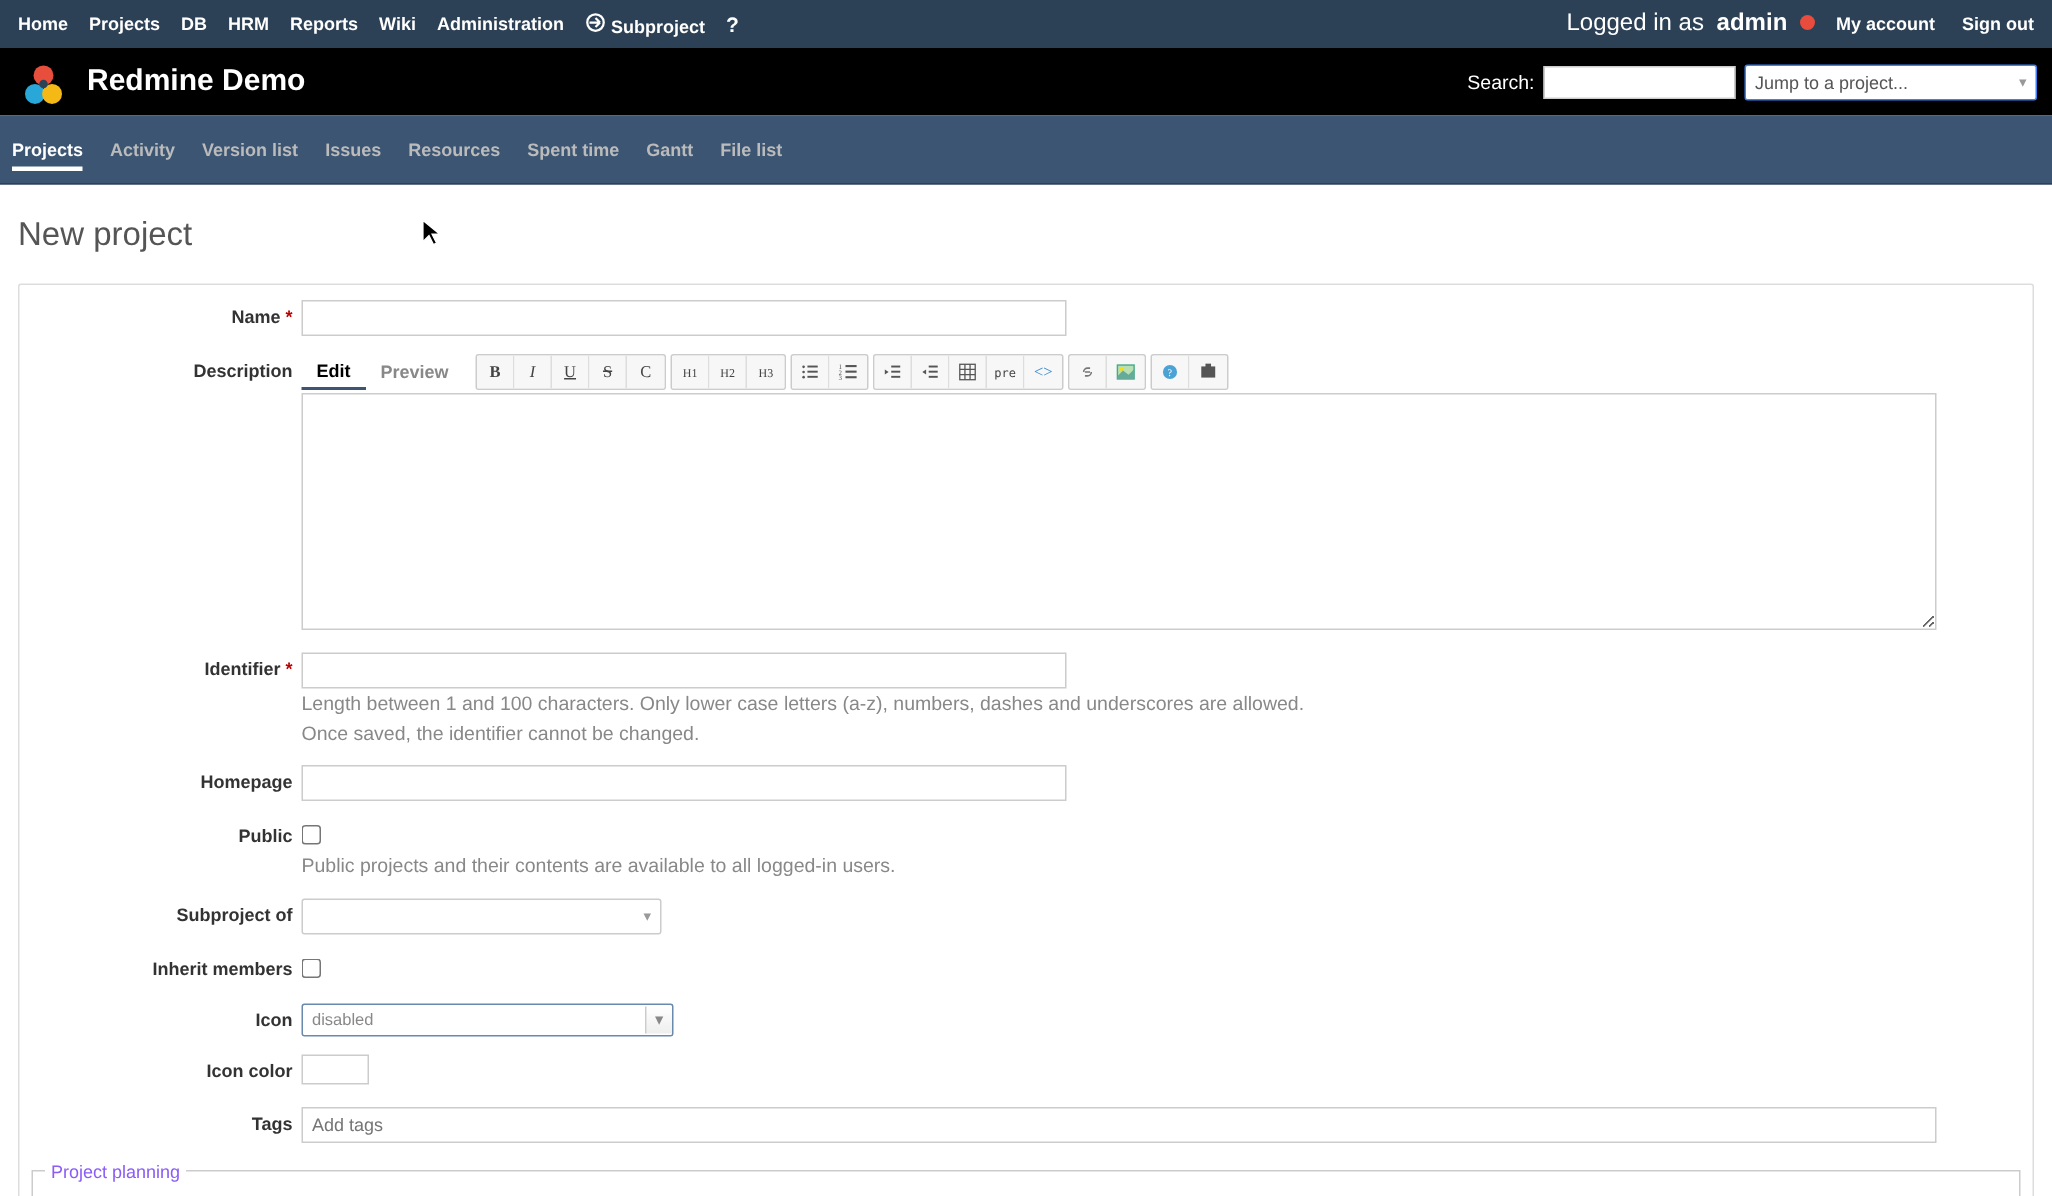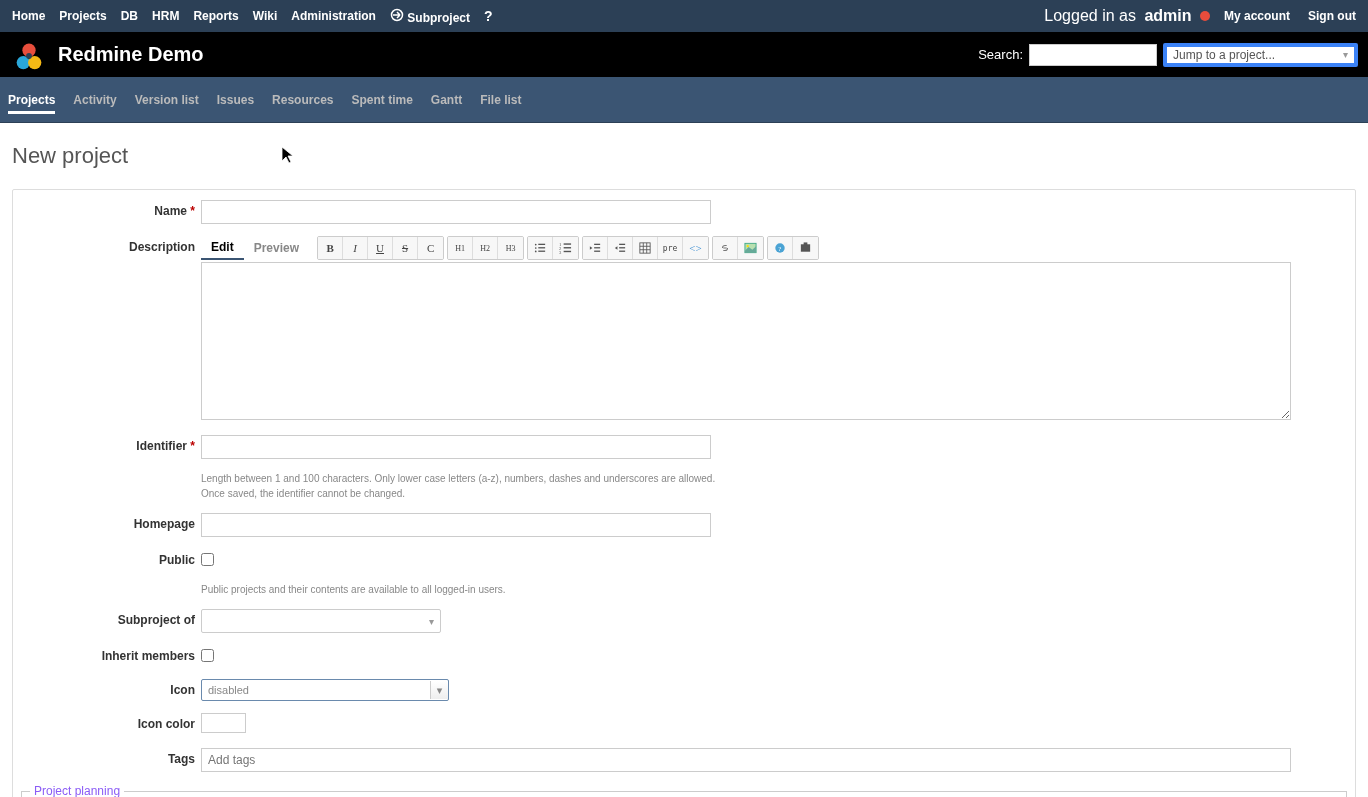--- a/index.html
+++ b/index.html
@@ -16,39 +16,39 @@
 .help-icon { color: #fff; font-weight: bold; font-size: 14px; }
 
 
 .header { background: #000000; height: 45px; display: flex; align-items: center; justify-content: space-between; padding: 0 10px; }
 .header-left { display: flex; align-items: center; gap: 10px; }
 .logo { width: 38px; height: 38px; }
 .apptitle { color: #fff; font-size: 20px; font-weight: bold; }
 .header-right { display: flex; align-items: center; gap: 6px; }
 .search-label { color: #fff; font-size: 13px; }
 .search-input { width: 128px; height: 22px; border: 1px solid #ccc; background: #fff; padding: 1px 4px; font-size: 12px; }
-.project-jump { width: 195px; height: 24px; background: #fff; border: 4px solid #3b82f6; display: flex; align-items: center; justify-content: space-between; padding: 0 6px; color: #555; border-radius: 2px; }
+.project-jump { width: 195px; height: 24px; background: #fff; border: 1px solid #3b82f6; display: flex; align-items: center; justify-content: space-between; padding: 0 6px; color: #555; border-radius: 2px; }
 .chevron { color: #999; font-size: 10px; }
 
 
 .mainmenu { background: #3b5573; border-bottom: 1px solid #2c4056; height: 46px; display: flex; align-items: flex-start; padding: 0 8px; gap: 18px; padding-top: 12px; }
 .mainmenu a { color: #bbb; font-weight: bold; text-decoration: none; padding: 4px 0; }
 .mainmenu a.selected { color: #fff; border-bottom: 3px solid #fff; }
 
 
 .content { padding: 10px 12px; }
 h2.pagetitle { font-size: 22px; font-weight: normal; color: #555; margin: 10px 0 20px; }
 
 .formbox { border: 1px solid #ddd; background: #fff; padding: 10px 8px 0; border-radius: 2px; }
 .formrow { display: flex; align-items: flex-start; margin-bottom: 12px; }
 .formrow label.fld { width: 180px; text-align: right; padding-right: 6px; font-weight: bold; color: #333; line-height: 22px; }
 .formrow .val { flex: 1; }
 .req { color: #b00; }
 input[type=text].std { width: 510px; height: 24px; border: 1px solid #ccc; padding: 2px 6px; font-size: 12px; }
-.hint { color: #888; font-size: 10px; margin-top: 12px; line-height: 1.5; }
+.hint { color: #888; font-size: 13px; margin-top: 0; line-height: 1.5; }
 
 .wiki-tabs { display: flex; align-items: center; gap: 0; margin-bottom: 2px; }
 .wiki-tab { padding: 4px 10px; font-weight: bold; color: #888; cursor: pointer; }
 .wiki-tab.active { color: #000000; border-bottom: 2px solid #3b5573; }
 .toolbar { display: flex; align-items: center; gap: 3px; margin-left: 8px; }
 .tgroup { display: flex; border: 1px solid #ccc; border-radius: 2px; overflow: hidden; }
 .tbtn { width: 25px; height: 22px; background: #f7f7f7; border: none; border-right: 1px solid #ddd; display: flex; align-items: center; justify-content: center; font-size: 11px; color: #444; cursor: pointer; font-family: Georgia, serif; }
 .tbtn:last-child { border-right: none; }
 .tbtn svg { width: 14px; height: 14px; }
 .desc-textarea { width: 1090px; max-width: 100%; height: 158px; border: 1px solid #ccc; resize: both; font-family: monospace; font-size: 12px; padding: 4px; }

